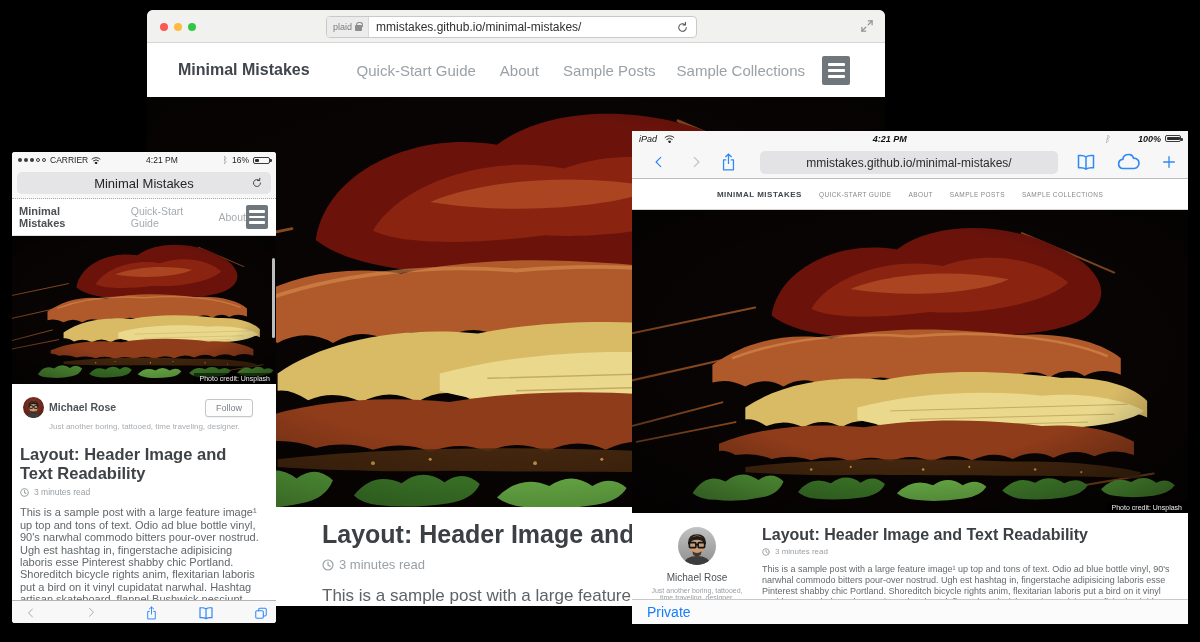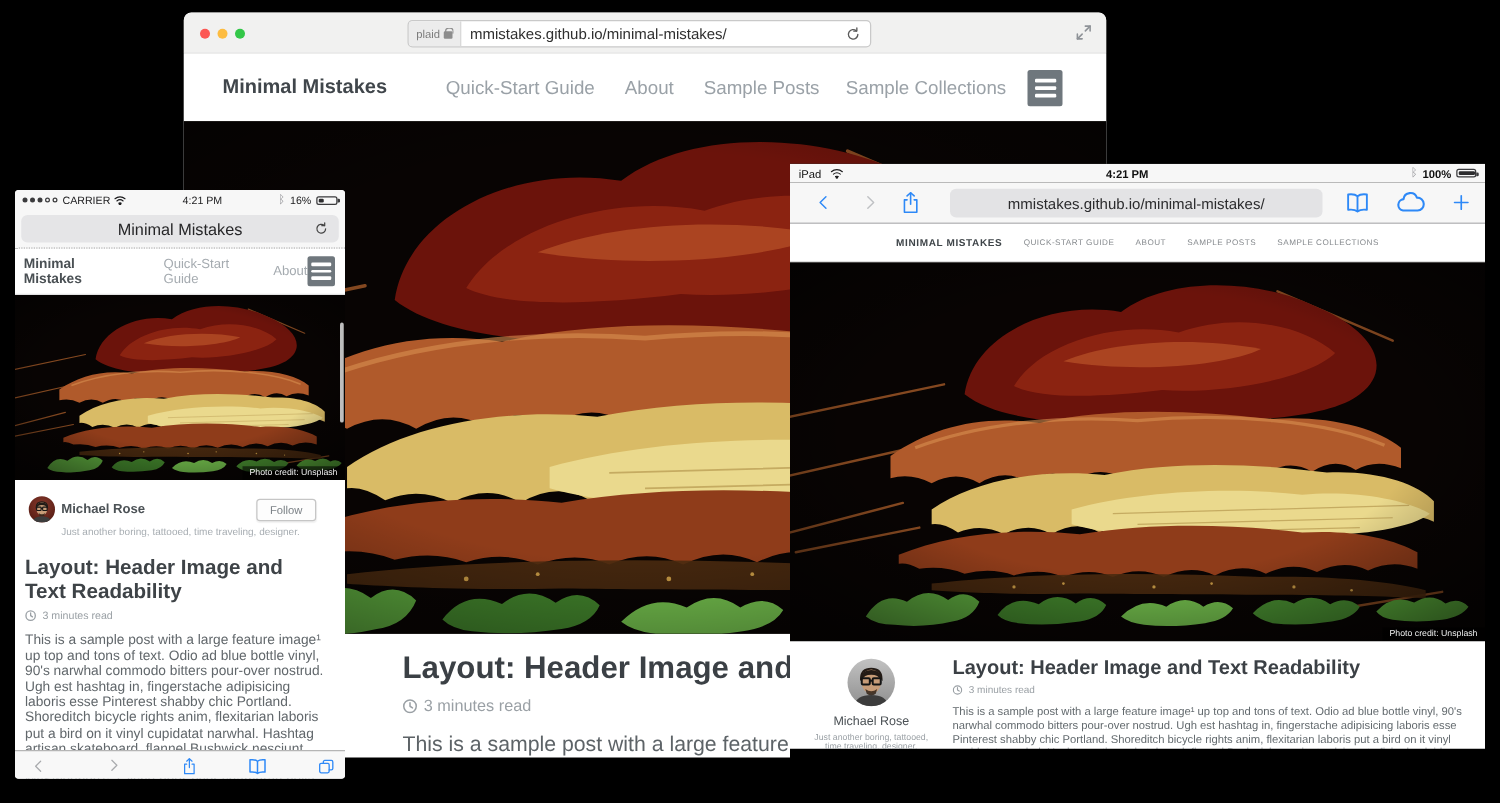--- a/index.html
+++ b/index.html
@@ -42,21 +42,21 @@
   .meta { display:flex; align-items:center; gap:5px; color:#9aa0a5; }
   .d-meta { margin-top:8px; font-size:13px; }
   .clock-icon { color:#9aa0a5; flex:none; }
   .d-meta .clock-icon{ width:12px; height:12px; }
   .d-body { margin-top:11px; width:520px; font-size:17px; line-height:1.55; color:#5d6367; }
 
   
   .ipad { position:absolute; left:632px; top:131px; width:556px; height:511px; background:#000;
           z-index:2; overflow:hidden; }
   .t-status { height:15px; background:#f7f7f7; display:flex; align-items:center; padding:0 7px;
-              font-size:9px; color:#111; }
+              font-size:9px; color:#111;font-style:italic; }
   .t-status .mid { flex:1; text-align:center; font-weight:bold; }
   .statusgroup { display:flex; align-items:center; gap:4px; }
   .bt-glyph { color:#8e8e93; font-size:9px; font-family:"DejaVu Sans",sans-serif; }
   .batt { width:16px; height:7px; border:1px solid #3a3a3c; border-radius:2px; position:relative; }
   .batt::after { content:""; position:absolute; right:-3px; top:1.5px; width:2px; height:3px;
                  background:#3a3a3c; border-radius:0 1px 1px 0; }
   .batt .fill { position:absolute; left:1px; top:1px; bottom:1px; background:#2d2d2f; border-radius:1px; }
   .t-toolbar { position:relative; height:33px; background:#f7f7f7; border-bottom:1px solid #bcbcbe; }
   .tb-icon { position:absolute; top:50%; transform:translateY(-50%); }
   .blue { color:#2e89f7; } .gray-ic { color:#bfc1c4; }
@@ -208,21 +208,21 @@
         <svg class="wifi-icon stroke-ic" viewBox="0 0 20 16" style="stroke-width:1.6;width:11px;height:9px;">
           <path d="M2 6 a12 12 0 0 1 16 0"></path>
             <path d="M5 9.5 a8 8 0 0 1 10 0"></path>
             <path d="M8 13 a4.2 4.2 0 0 1 4 0"></path>
             <circle cx="10" cy="14.5" r="1.1" fill="currentColor"></circle>
         </svg>
       </div>
       <span class="mid">4:21 PM</span>
       <div class="statusgroup">
         <span class="bt-glyph">ᛒ</span>
-        <span style="font-weight:bold;">100%</span>
+        <span style="font-weight:bold;margin-left:24px;">100%</span>
         <span class="batt">
             <span class="fill" style="width:13px;"></span>
           </span>
       </div>
     </div>
     <div class="t-toolbar">
       <svg class="tb-icon t-back stroke-ic blue" viewBox="0 0 24 24">
           <path d="M15 4 L7 12 L15 20"></path>
         </svg>
       <svg class="tb-icon t-fwd stroke-ic gray-ic" viewBox="0 0 24 24">
@@ -274,20 +274,23 @@
         <h1 class="t-title">Layout: Header Image and Text Readability</h1>
         <div class="meta t-meta">
           <svg class="clock-icon stroke-ic" viewBox="0 0 12 12" style="stroke-width:1.4;">
             <circle cx="6" cy="6" r="5"></circle>
               <path d="M6 3.2 V6 L8 7.3"></path>
           </svg>
           <span>3 minutes read</span>
         </div>
         <p class="t-body">This is a sample post with a large feature image¹ up top and tons of text. Odio ad blue bottle vinyl, 90's narwhal commodo bitters pour-over nostrud. Ugh est hashtag in, fingerstache adipisicing laboris esse Pinterest shabby chic Portland. Shoreditch bicycle rights anim, flexitarian laboris put a bird on it vinyl cupidatat narwhal. Hashtag artisan skateboard, flannel Bushwick nesciunt salvia aute fixie do plaid post-ironic dolor McSweeney's. Cliche pour-over chambray nulla four loko skateboard sapiente hashtag.</p>
       </div>
+    </div>
+    <div class="t-private">
+      <span>Private</span>
     </div>
   </section>
 
   <section class="iphone">
     <div class="p-status">
       <span class="sigdots">
         <span class="dot on"></span>
           <span class="dot on"></span>
           <span class="dot on"></span>
         <span class="dot off"></span>

